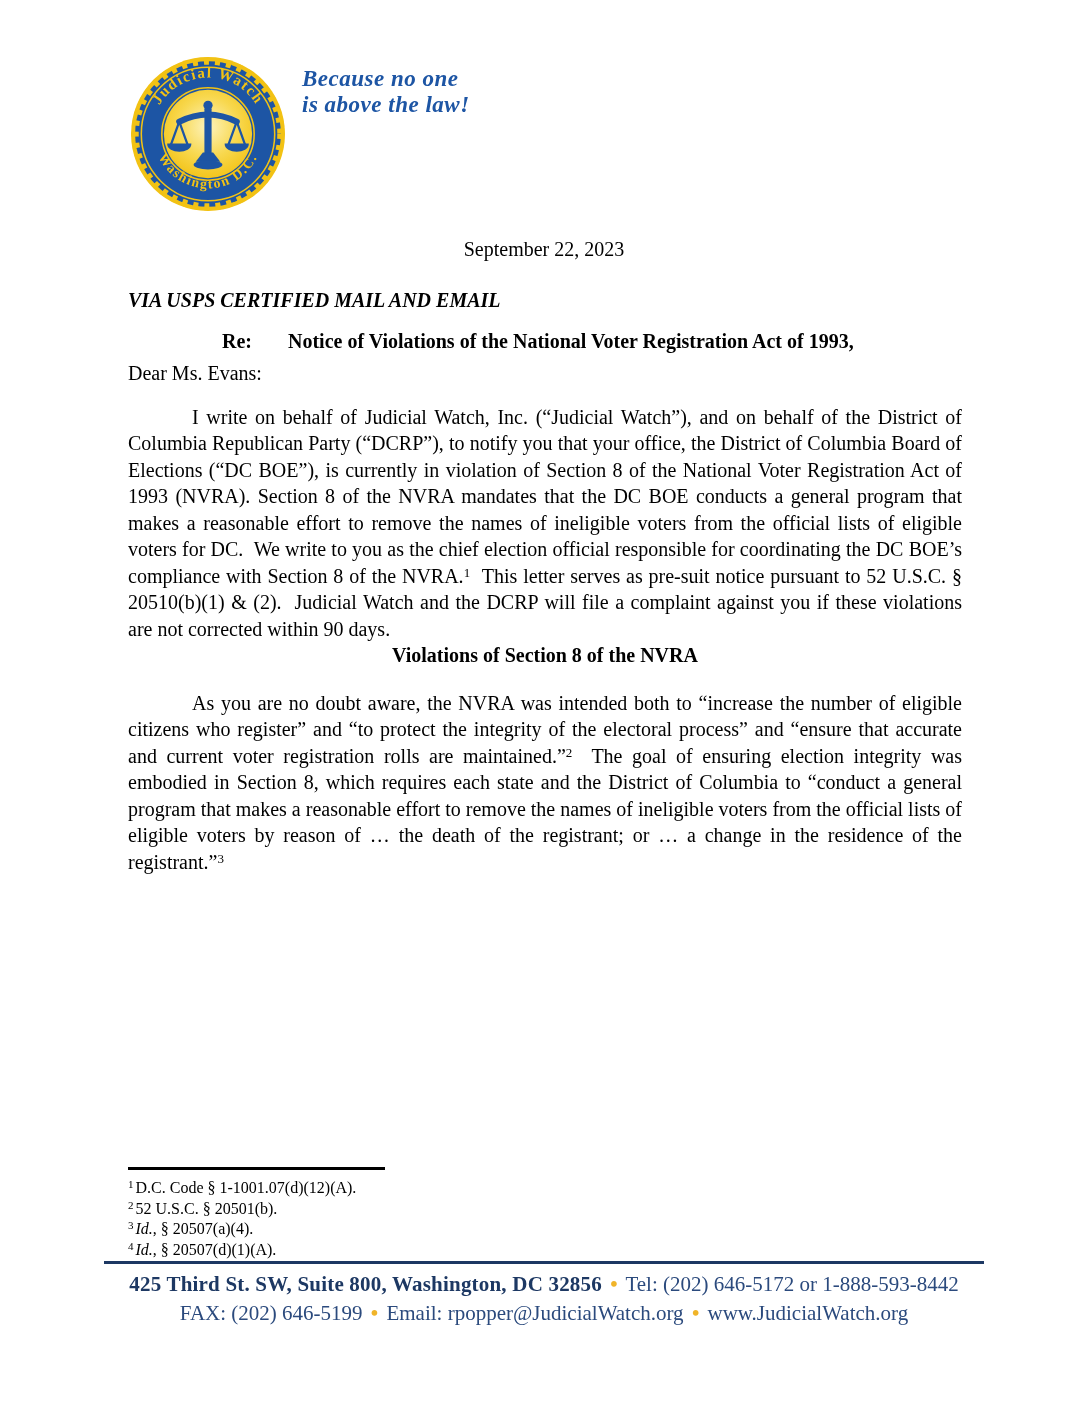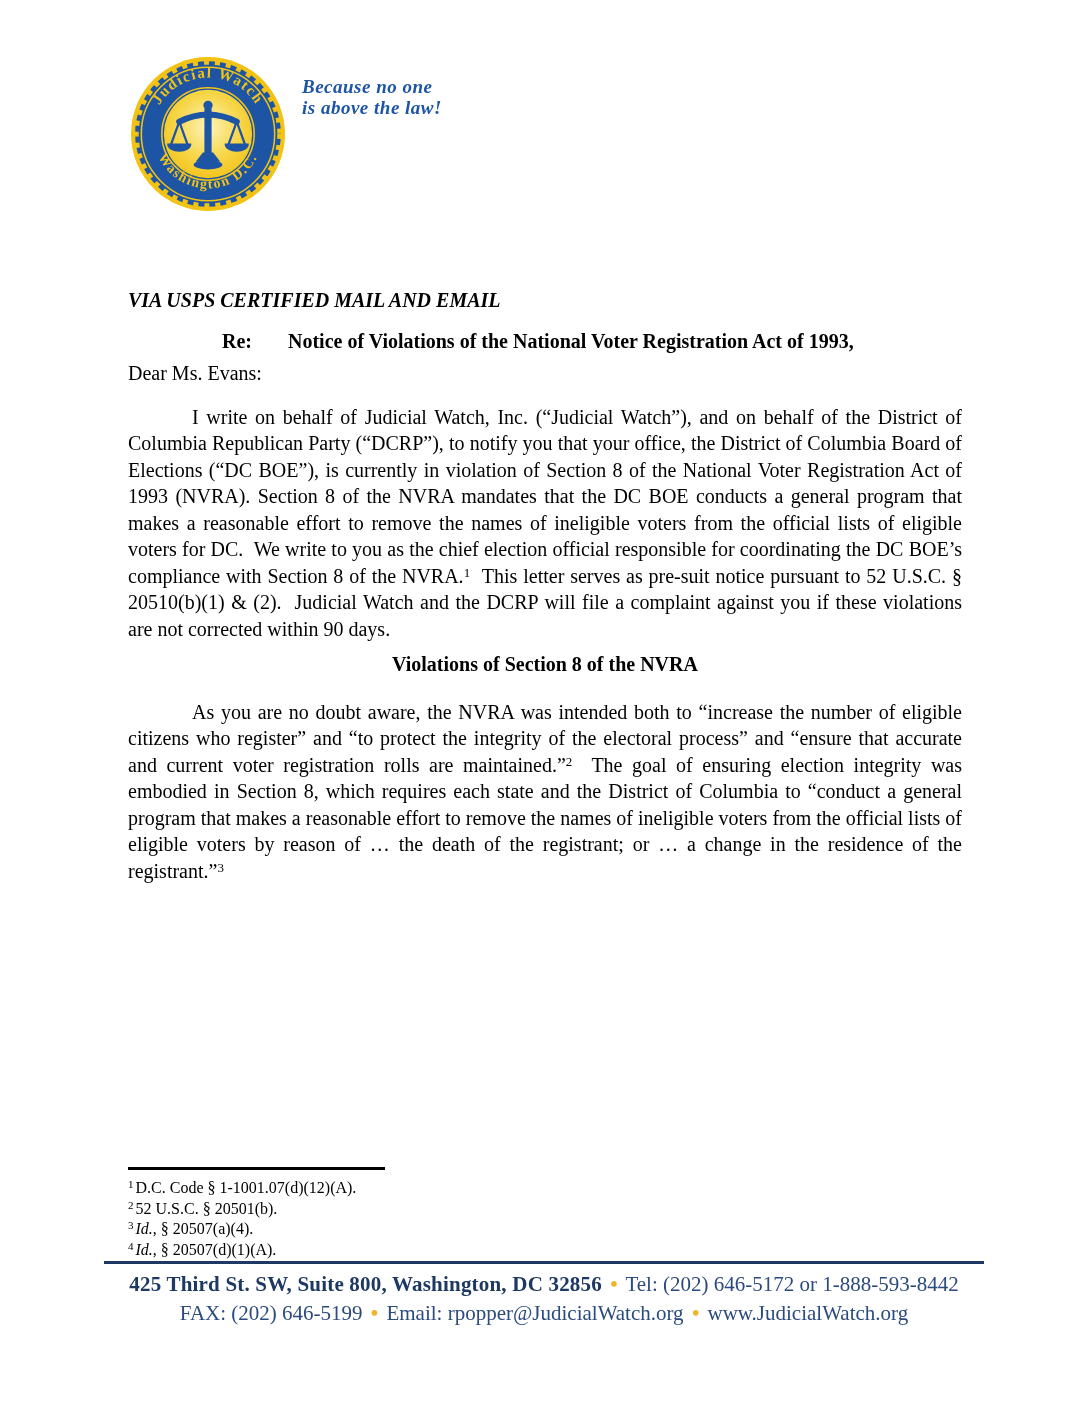--- a/index.html
+++ b/index.html
@@ -38,25 +38,24 @@
     line-height: 0.93;
     letter-spacing: -2px;
   }
   .wordmark sup {
     font-size: 17px;
     letter-spacing: 0;
     vertical-align: 26px;
     margin-left: 1px;
   }
   .tagline {
-    margin-top: 10px;
     color: var(--brand-blue);
     font-weight: bold;
     font-style: italic;
-    font-size: 19px;
+    font-size: 23px;
     line-height: 1.12;
     letter-spacing: 0.5px;
   }
 
   
   .date-line {
     position: absolute;
     top: 238px;
     left: 0;
     width: 100%;
@@ -80,21 +79,20 @@
     padding-left: 62px;
   }
   .re-label { width: 66px; flex: 0 0 auto; margin-left: 32px; }
   .salutation { margin-top: 6px; }
   .para {
     text-align: justify;
     text-indent: 64px;
   }
   .para-1 { margin-top: 17px; }
   .section-heading {
-    margin-top: 9px;
     text-align: center;
     font-weight: bold;
   }
   .para-2 { margin-top: 21px; }
   .para-3 { margin-top: 12px; }
   sup.fn-ref {
     font-size: 13px;
     vertical-align: 6px;
     line-height: 0;
   }
@@ -197,20 +195,21 @@
     <div class="wordmark-block">
       <div class="wordmark">
       </div>
       <div class="tagline">
         <div>Because no one</div>
         <div>is above the law!</div>
       </div>
     </div>
   </div>
 
+  <div class="date-line">September 22, 2023</div>
 
   <div class="main-column">
     <div class="via">VIA USPS CERTIFIED MAIL AND EMAIL</div>
 
 
     <div class="re-block">
       <div class="re-label">Re:</div>
       <div>
         <div>Notice of Violations of the National Voter Registration Act of 1993,</div>
       </div>

